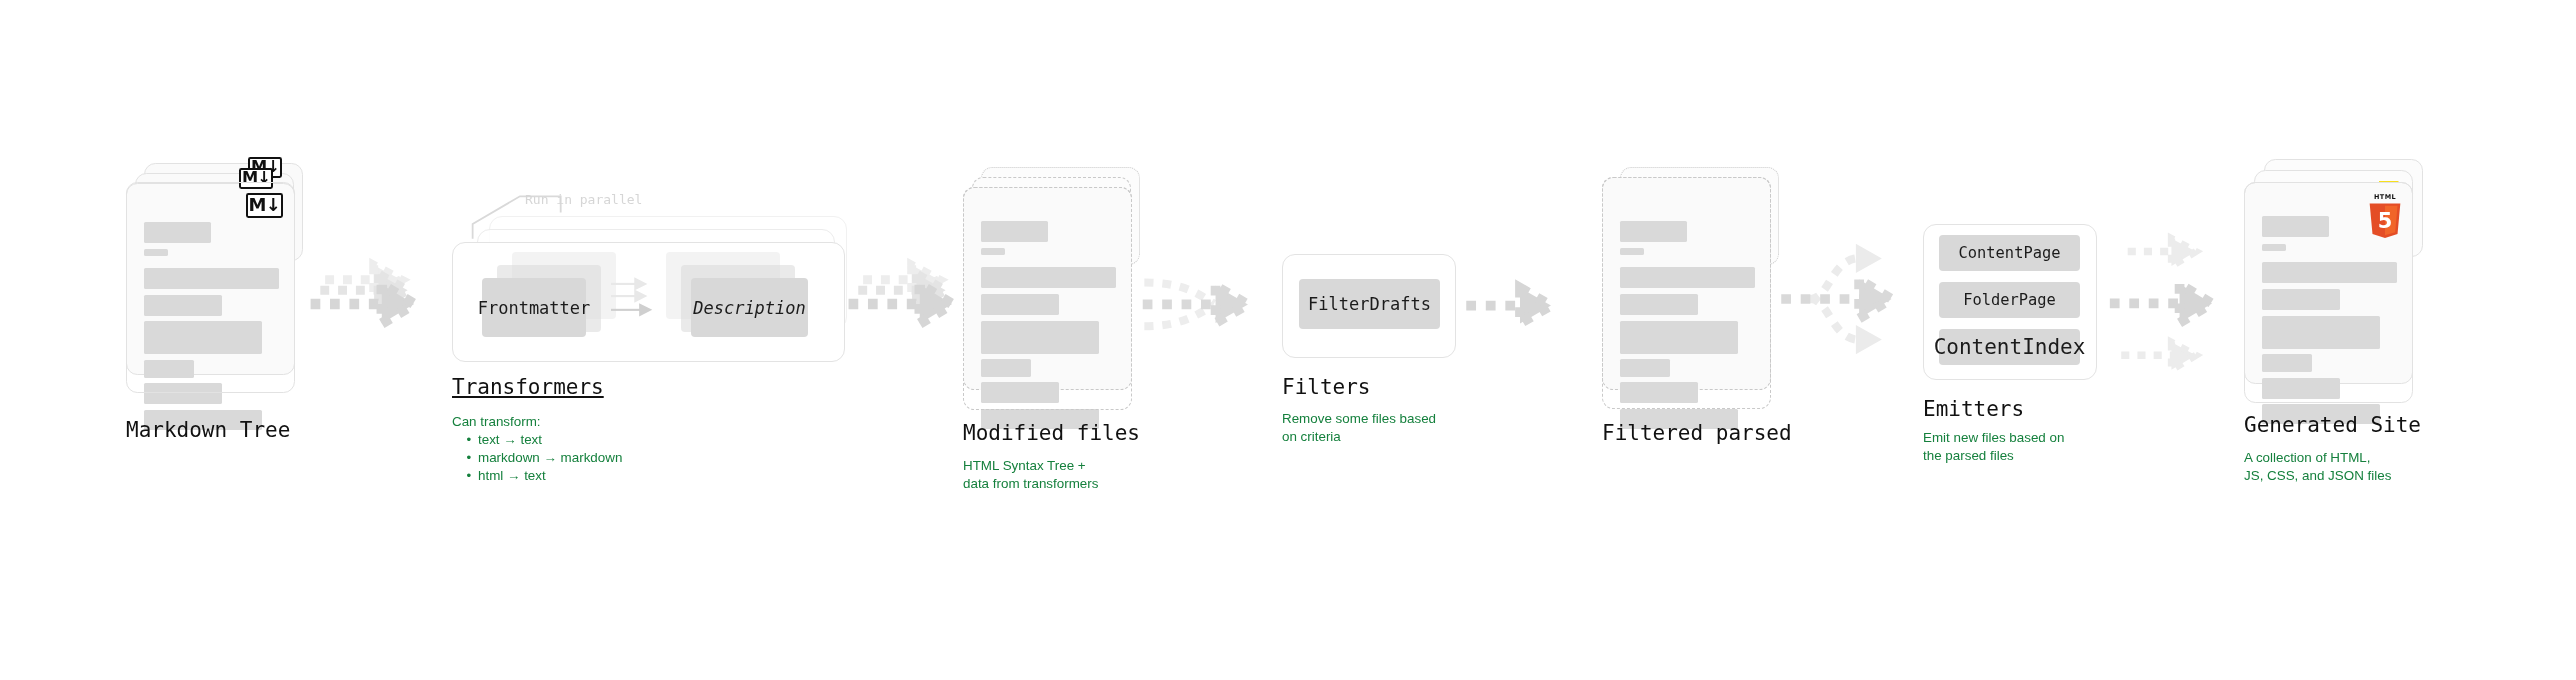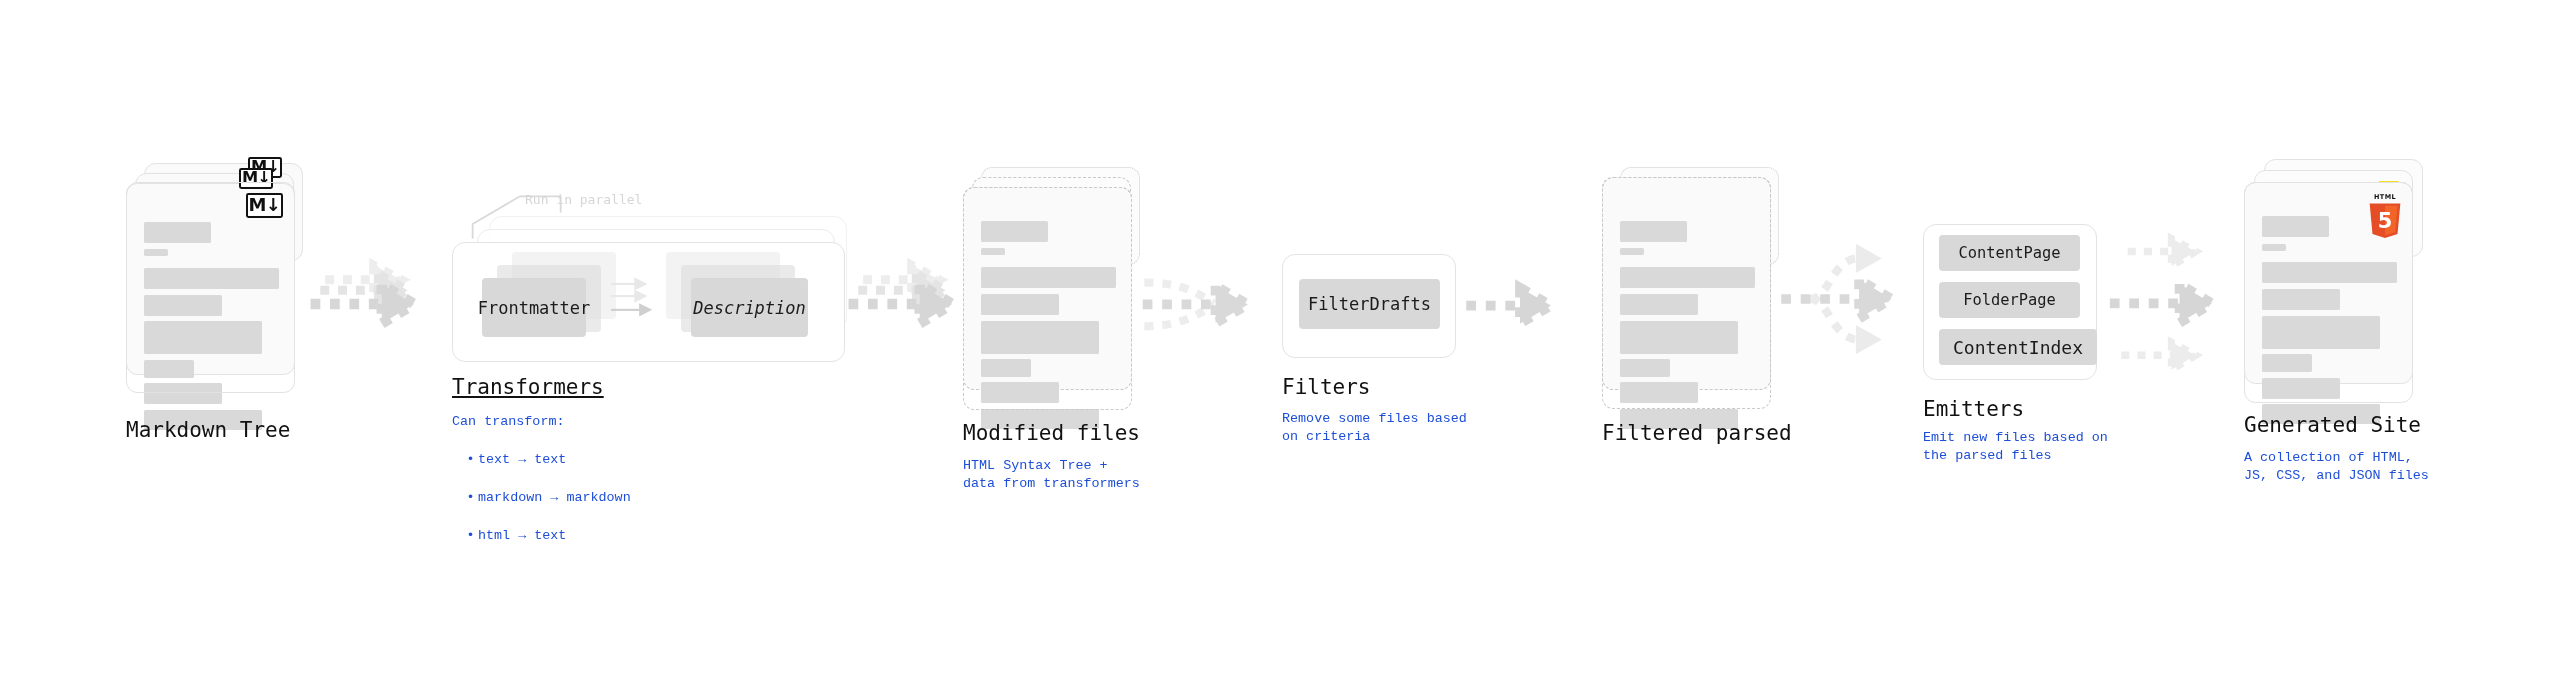--- a/index.html
+++ b/index.html
@@ -91,31 +91,31 @@
   .caption-title {
     position: absolute;
     font-family: "DejaVu Sans Mono", "Liberation Mono", monospace;
     font-size: 21px;
     color: #111111;
     white-space: nowrap;
     letter-spacing: 0px;
   }
   .caption-sub {
     position: absolute;
-    font-family: Liberation Mono, monospace;
+    font-family: Liberation Sans, sans-serif;
     font-size: 13.4px;
     line-height: 18px;
-    color: #1d4ed8;
+    color: #15803d;
     white-space: pre-line;
   }
   .caption-sub.list { white-space: normal; }
   .caption-sub ul {
     margin: 0; padding: 0 0 0 13px; list-style: none;
   }
-  .caption-sub li { position: relative; margin-top: 20px; }
+  .caption-sub li { position: relative; }
   .caption-sub li::before {
     content: "\2022";
     position: absolute;
     left: -11.4px;
     top: 0;
   }
   .parallel-label {
     position: absolute;
     font-family: "DejaVu Sans Mono", "Liberation Mono", monospace;
     font-size: 13px;
@@ -308,21 +308,21 @@
     </g>
   </svg>
 
   <div class="panel" style="left:1923px; top:224px; width:174px; height:156px;"></div>
   <div class="chip" style="left:1939px; top:235px; width:141px; height:36px; font-size:15.4px;">
     <span>ContentPage</span>
   </div>
   <div class="chip" style="left:1939px; top:282px; width:141px; height:36px; font-size:15.4px;">
     <span>FolderPage</span>
   </div>
-  <div class="chip" style="left:1939px; top:329px; width:158px; height:36px; font-size:18px;">
+  <div class="chip" style="left:1939px; top:329px; width:141px; height:36px; font-size:21px;">
     <span>ContentIndex</span>
   </div>
 
   <div class="caption-title" style="left:1923px; top:397px;">Emitters</div>
   <div class="caption-sub" style="left: 1923px; top: 429px;">Emit new files based on
 the parsed files</div>
 
   <svg class="arrow-svg" style="left:2105px; top:232px;" width="154" height="146" viewBox="0 0 190 180">
     <g stroke="#ececec" stroke-width="9" stroke-dasharray="10 10" fill="#ececec">
       <line x1="28" y1="24" x2="86" y2="24"></line>

